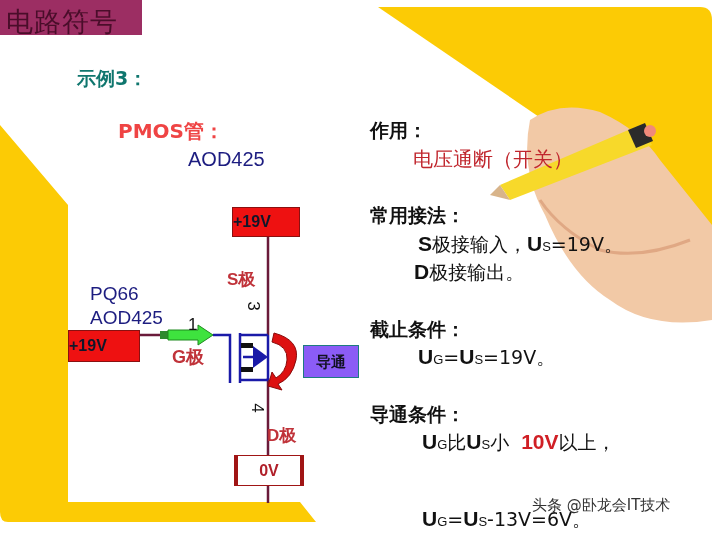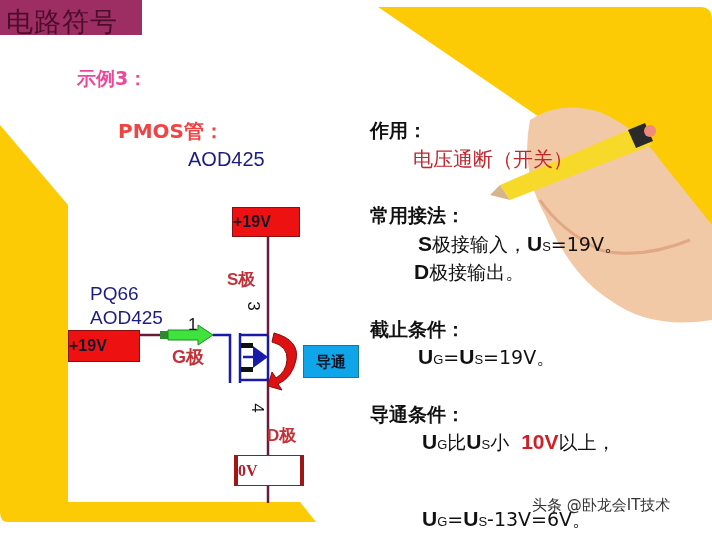--- a/index.html
+++ b/index.html
@@ -1,28 +1,28 @@
 <!DOCTYPE html>
 <html><head>
 <meta charset="utf-8">
 <style>
   html, body { margin:0; padding:0; }
   body { width:712px; height:533px; position:relative; overflow:hidden; background:#ffffff; font-family:"DejaVu Sans", sans-serif; }
   .abs { position:absolute; }
   #bg-svg { position:absolute; left:0; top:0; }
   .header-box { left:0; top:0; width:142px; height:35px; background:#9c2e63; color:#4a0d2a; font-size:27px; line-height:43px; padding-left:6px; box-sizing:border-box; letter-spacing:1px; }
-  .example-title { left:77px; top:66px; font-size:19px; font-weight:bold; color:#ec4899; }
+  .example-title { left:77px; top:66px; font-size:19px; font-weight:bold; color:#0f766e; }
   .pmos-title { left:118px; top:118px; font-size:20px; font-weight:bold; color:#ef4444; }
   .pmos-model { left:188px; top:148px; font-size:20px; color:#1d1d80; font-family:"Liberation Sans", sans-serif; }
   .volt-box { background:#ee1111; border:1px solid #8a1010; color:#0f172a; font-weight:bold; font-size:16px; text-align:left; font-family:"Liberation Sans", sans-serif; box-sizing:border-box; }
   .label-red { color:#c0333a; font-weight:bold; font-size:17px; font-family:"Liberation Sans", sans-serif; }
   .label-blue { color:#1d1d80; font-size:19px; font-family:"Liberation Sans", sans-serif; }
   .pin-num { font-size:17px; color:#111; font-family:"Liberation Sans", sans-serif; }
-  .conduct-badge { left:303px; top:345px; width:56px; height:33px; background:#0ea5e9; border:1px solid #1d7b80; color:#112; font-size:15px; font-weight:bold; text-align:center; line-height:33px; box-sizing:border-box; }
-  .ov-box { left:234px; top:455px; width:70px; height:31px; background:#fff; border-top:1px solid #a01515; border-bottom:1px solid #a01515; border-left:4px solid #a01515; border-right:4px solid #a01515; color:#b0202a; font-weight:bold; font-size:16px; text-align:left; line-height:30px; box-sizing:border-box; font-family:Liberation Serif, serif; }
+  .conduct-badge { left:303px; top:345px; width:56px; height:33px; background:#8b5cf6; border:1px solid #1d7b80; color:#112; font-size:15px; font-weight:bold; text-align:center; line-height:33px; box-sizing:border-box; }
+  .ov-box { left:234px; top:455px; width:70px; height:31px; background:#fff; border-top:1px solid #a01515; border-bottom:1px solid #a01515; border-left:4px solid #a01515; border-right:4px solid #a01515; color:#b0202a; font-weight:bold; font-size:16px; text-align:center; line-height:30px; box-sizing:border-box; font-family:Liberation Sans, sans-serif; }
   .rt { font-size:19px; color:#111; }
   .rt-head { font-weight:bold; }
   .rt-red { color:#c0262d; }
   .bold-letter { font-weight:bold; font-family:"Liberation Sans", sans-serif; font-size:21px; }
   .sub { font-size:13px; font-family:"Liberation Sans", sans-serif; }
   .num-red { color:#d01f25; font-weight:bold; font-family:"Liberation Sans", sans-serif; font-size:21px;margin-left:12px; }
   .watermark { left:532px; top:496px; font-size:15px; color:#333; }
 </style>
 </head>
 <body>

